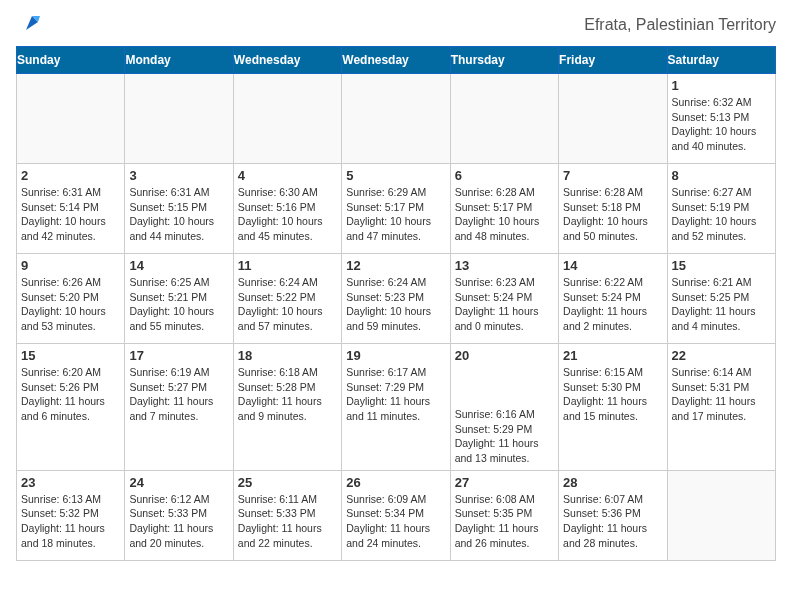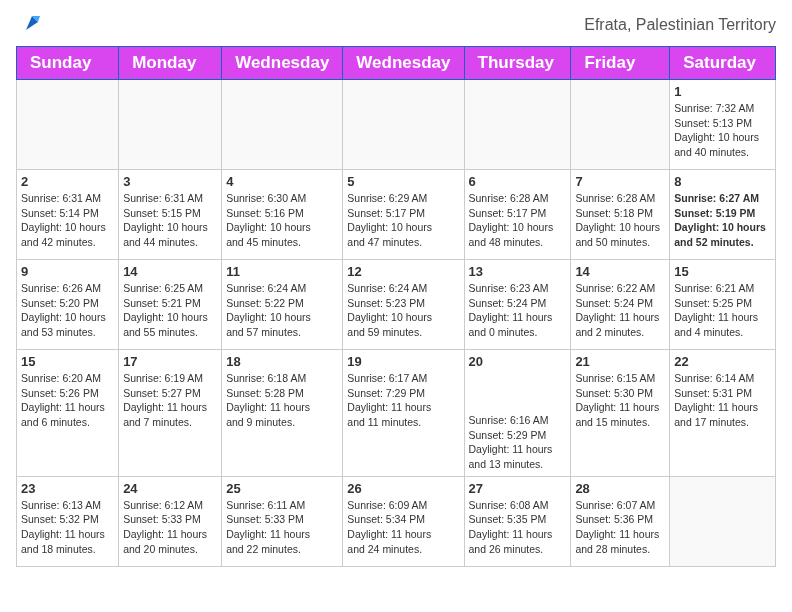--- a/index.html
+++ b/index.html
@@ -44,25 +44,25 @@
       font-size: 16px;
       font-weight: normal;
       color: #555;
     }
     .calendar {
       width: 100%;
       border-collapse: collapse;
       font-size: 11px;
     }
     .calendar thead th {
-      background-color: #d946ef;
+      background-color: #0369a1;
       color: #fff;
-      padding: 6px 13px;
+      padding: 6px 0;
       text-align: left;
-      font-size: 17px;
+      font-size: 12px;
       font-weight: bold;
       border: 1px solid #1565c0;
     }
     .calendar tbody td {
       vertical-align: top;
       border: 1px solid #ccc;
       padding: 4px;
       width: calc(100% / 7);
       min-height: 80px;
       height: 90px;
@@ -115,21 +115,21 @@
   <tbody id="calendar-body">
   <tr>
         <td class="empty-cell"></td>
         <td class="empty-cell"></td>
         <td class="empty-cell"></td>
         <td class="empty-cell"></td>
         <td class="empty-cell"></td>
         <td class="empty-cell"></td>
         <td>
           <span class="day-num">1</span>
-          <div class="day-info" style="white-space: pre-line;">Sunrise: 7:32 AM
+          <div class="day-info" style="white-space: pre-line;">Sunrise: 6:32 AM
 Sunset: 5:13 PM
 Daylight: 10 hours
 and 40 minutes.</div>
         </td>
       </tr>
       <tr>
         <td>
           <span class="day-num">2</span>
           <div class="day-info" style="white-space: pre-line;">Sunrise: 6:31 AM
 Sunset: 5:14 PM
@@ -166,21 +166,21 @@
         </td>
         <td>
           <span class="day-num">7</span>
           <div class="day-info" style="white-space: pre-line;">Sunrise: 6:28 AM
 Sunset: 5:18 PM
 Daylight: 10 hours
 and 50 minutes.</div>
         </td>
         <td>
           <span class="day-num">8</span>
-          <div class="day-info" style="white-space: pre-line; font-weight: bold;">Sunrise: 6:27 AM
+          <div class="day-info" style="white-space: pre-line;">Sunrise: 6:27 AM
 Sunset: 5:19 PM
 Daylight: 10 hours
 and 52 minutes.</div>
         </td>
       </tr>
       <tr>
         <td>
           <span class="day-num">9</span>
           <div class="day-info" style="white-space: pre-line;">Sunrise: 6:26 AM
 Sunset: 5:20 PM

